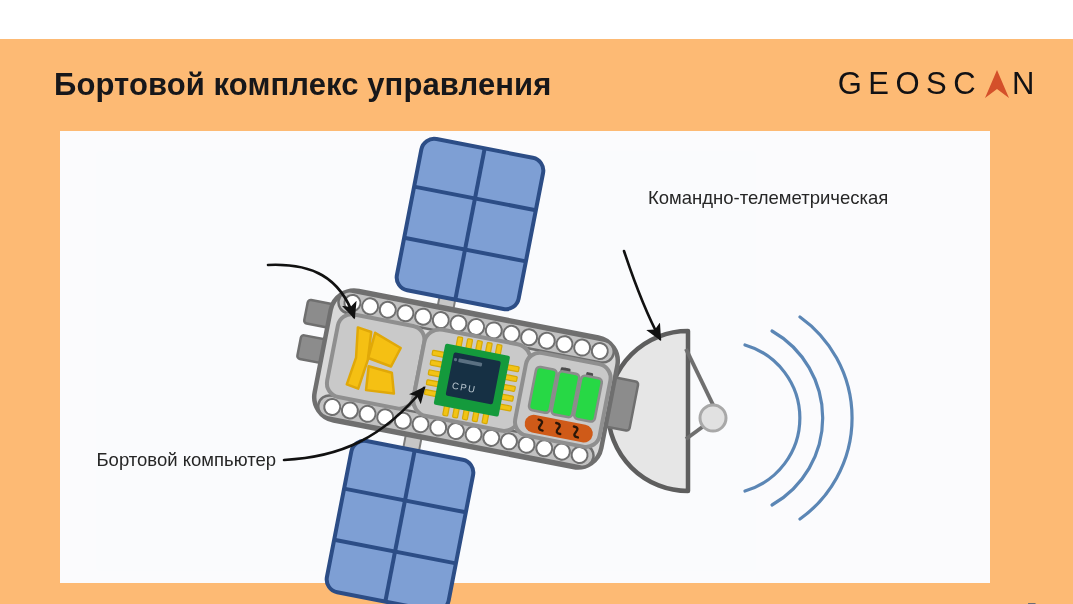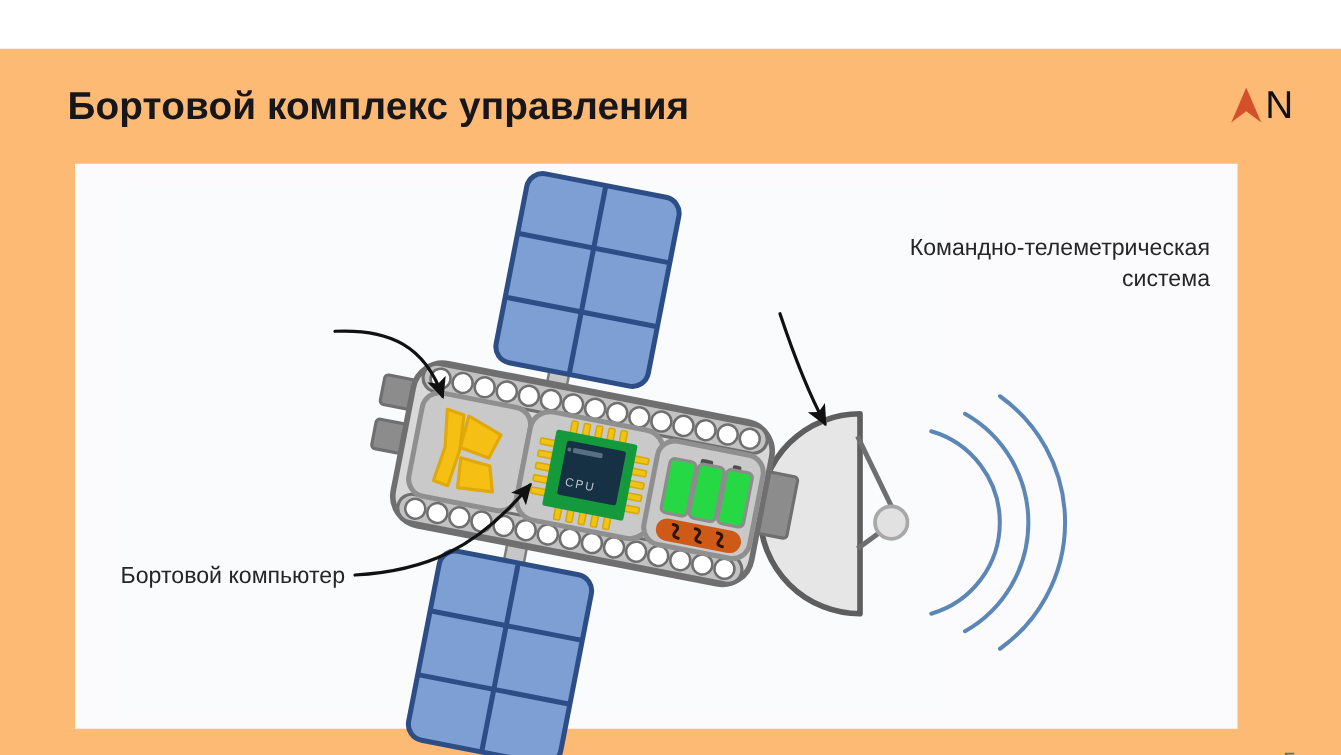--- a/index.html
+++ b/index.html
@@ -93,21 +93,21 @@
   #label-obc {
     left: 14px;
     top: 408px;
     width: 262px;
     text-align: right;
   }
   #label-cts {
     left: 648px;
     top: 146px;
     width: 320px;
-    text-align: right;
+    text-align: left;
   }
 
   
   #page-number {
     position: absolute;
     right: 36px;
     bottom: 22px;
     font-size: 19px;
     color: #6d6d72;
   }
@@ -123,36 +123,36 @@
 <body>
 
 <div id="slide">
 
   <div class="bg-tint"></div>
   <div class="bg-tint-2"></div>
 
   <div id="title">Бортовой комплекс управления</div>
 
   <div id="logo">
+    <span class="lg-text">GEOSC</span>
     <span class="lg-mark">
       <svg width="30" height="38" viewBox="0 0 30 38">
         <path d="M15 5 L27 33 L15 24 L3 33 Z" fill="#d4502a"></path>
       </svg>
     </span>
     <span class="lg-tail">N</span>
   </div>
 
 
   <div class="label" id="label-obc">
     <div>Бортовой компьютер</div>
   </div>
 
   <div class="label" id="label-cts">
     <div>Командно-телеметрическая</div>
-    <div>система</div>
   </div>
 
   <div id="page-number">5</div>
 
   <svg id="art" width="1073" height="604" viewBox="0 0 1073 604">
 
     <defs>
       <marker id="arrowhead" markerWidth="7" markerHeight="7" refX="5.6" refY="3" orient="auto" markerUnits="strokeWidth">
         <path d="M0,0 L6.5,3 L0,6 L1.5,3 Z" fill="#111111"></path>
       </marker>

